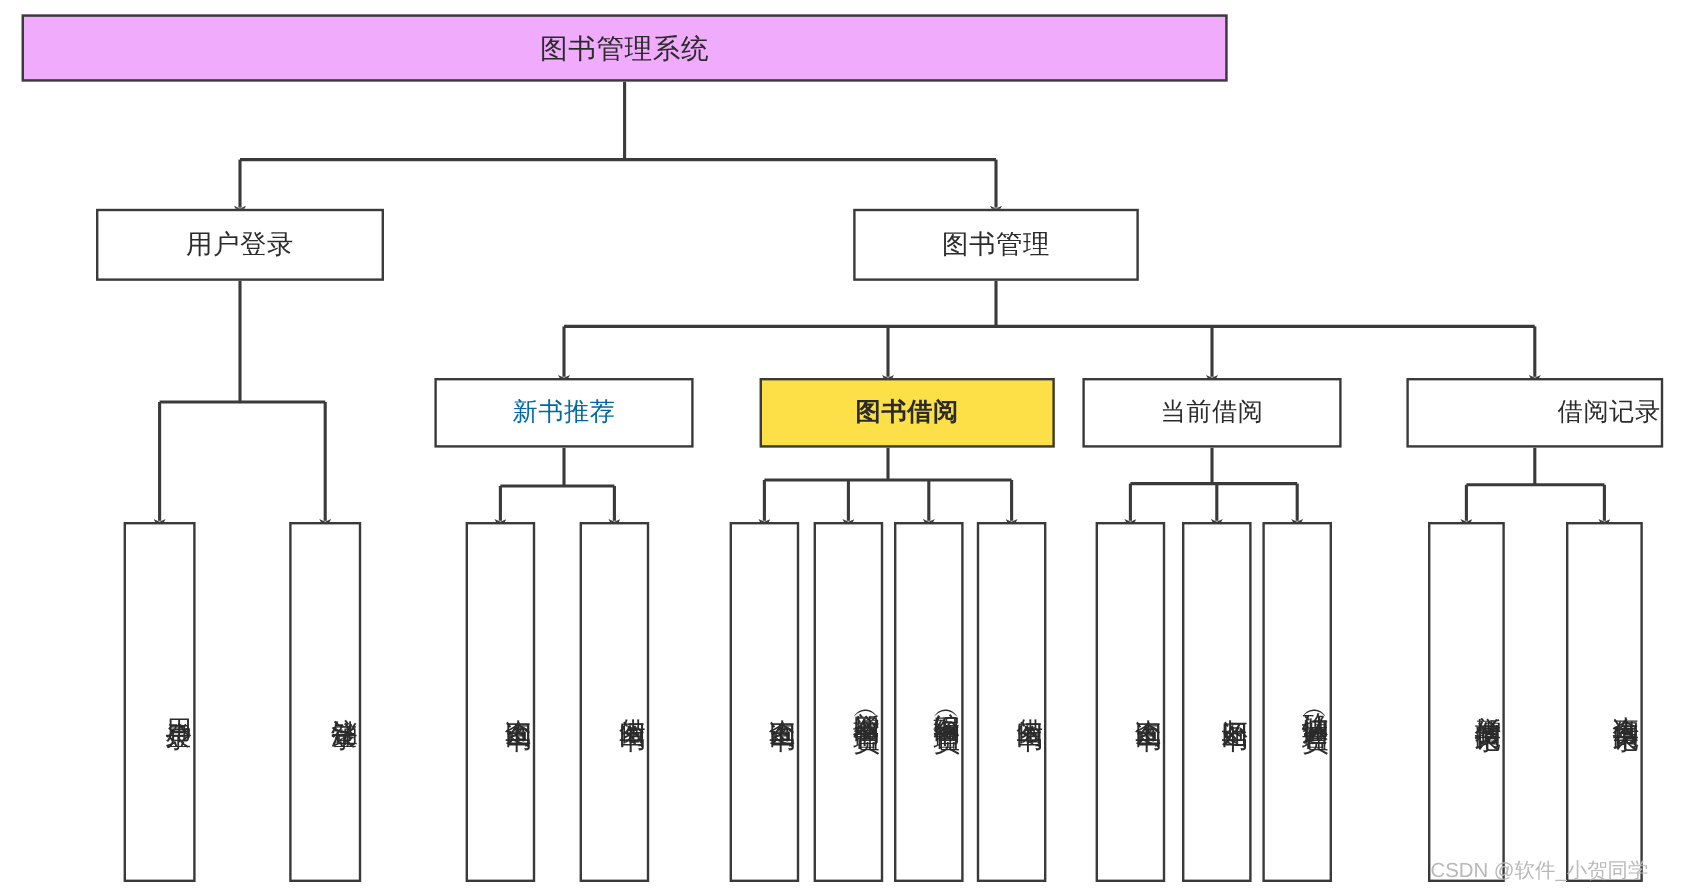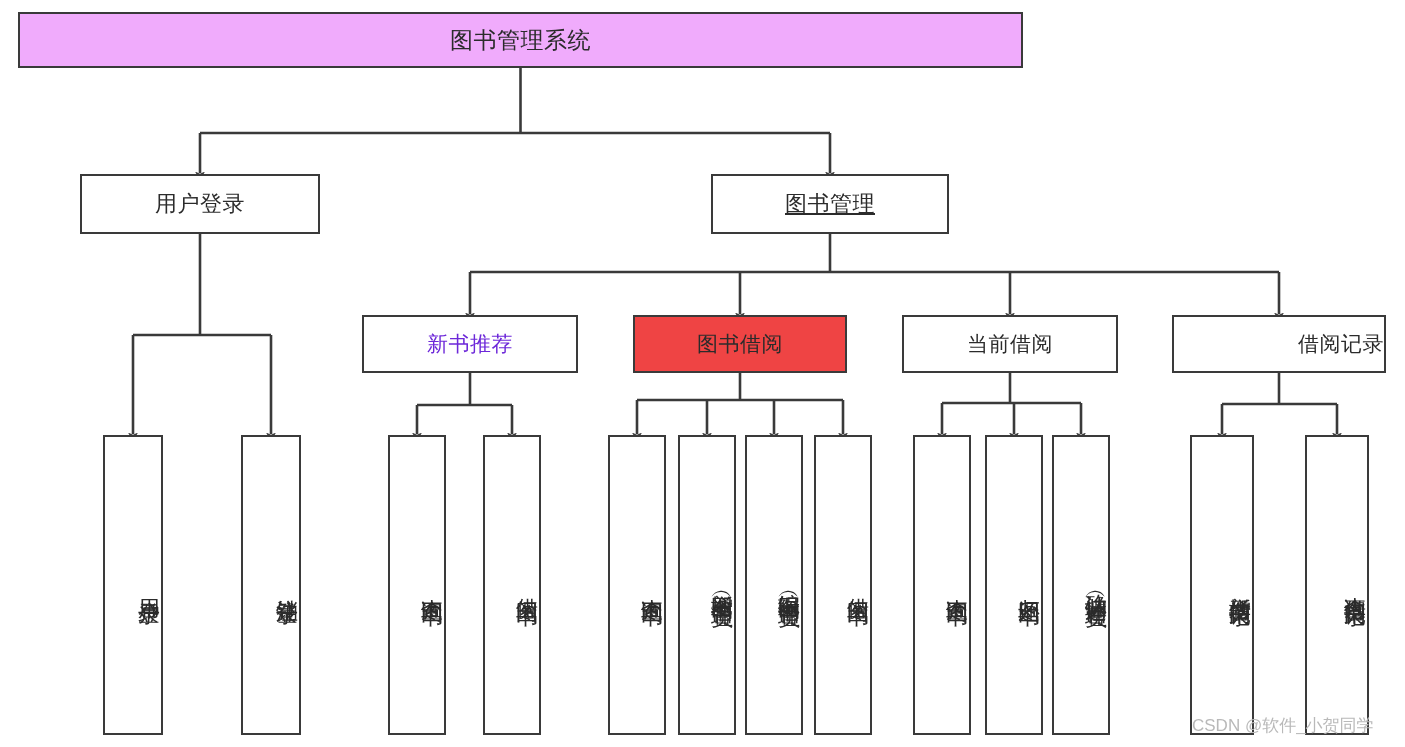--- a/index.html
+++ b/index.html
@@ -115,26 +115,26 @@
   </svg>
 
   <div id="node-layer">
       <div class="node-box node-root" style="left: 18px; top: 12px; width: 1005px; height: 56px; border-color: rgb(58, 58, 58); background: #f0abfc;">
         <span class="node-label" style="color: rgb(43, 43, 43);">图书管理系统</span>
       </div>
       <div class="node-box node-l2" style="left: 80px; top: 174px; width: 240px; height: 60px; border-color: rgb(58, 58, 58); background: rgb(255, 255, 255);">
         <span class="node-label" style="color: rgb(43, 43, 43);">用户登录</span>
       </div>
       <div class="node-box node-l2" style="left: 711px; top: 174px; width: 238px; height: 60px; border-color: rgb(58, 58, 58); background: rgb(255, 255, 255);">
-        <span class="node-label" style="color: rgb(43, 43, 43); text-decoration: underline;">图书管理</span>
+        <span class="node-label" style="color: rgb(43, 43, 43);">图书管理</span>
       </div>
       <div class="node-box node-l3" style="left: 362px; top: 315px; width: 216px; height: 58px; border-color: rgb(58, 58, 58); background: rgb(255, 255, 255);">
-        <span class="node-label" style="color: #6d28d9;">新书推荐</span>
+        <span class="node-label" style="color: #0369a1;">新书推荐</span>
       </div>
-      <div class="node-box node-l3" style="left: 633px; top: 315px; width: 214px; height: 58px; border-color: rgb(58, 58, 58); background: #ef4444;">
+      <div class="node-box node-l3" style="left: 633px; top: 315px; width: 246px; height: 58px; border-color: rgb(58, 58, 58); background: #fde047; font-weight: bold;">
         <span class="node-label" style="color: rgb(43, 43, 43);">图书借阅</span>
       </div>
       <div class="node-box node-l3" style="left: 902px; top: 315px; width: 216px; height: 58px; border-color: rgb(58, 58, 58); background: rgb(255, 255, 255);">
         <span class="node-label" style="color: rgb(43, 43, 43);">当前借阅</span>
       </div>
       <div class="node-box node-l3" style="left: 1172px; top: 315px; width: 214px; height: 58px; border-color: rgb(58, 58, 58); background: rgb(255, 255, 255); justify-content: flex-end;">
         <span class="node-label" style="color: rgb(43, 43, 43);">借阅记录</span>
       </div>
       <div class="node-box node-leaf" style="left: 103px; top: 435px; width: 60px; height: 300px; border-color: rgb(58, 58, 58); background: rgb(255, 255, 255); align-items: center;">
         <span class="node-label" style="color: rgb(43, 43, 43);">用户登录</span>

